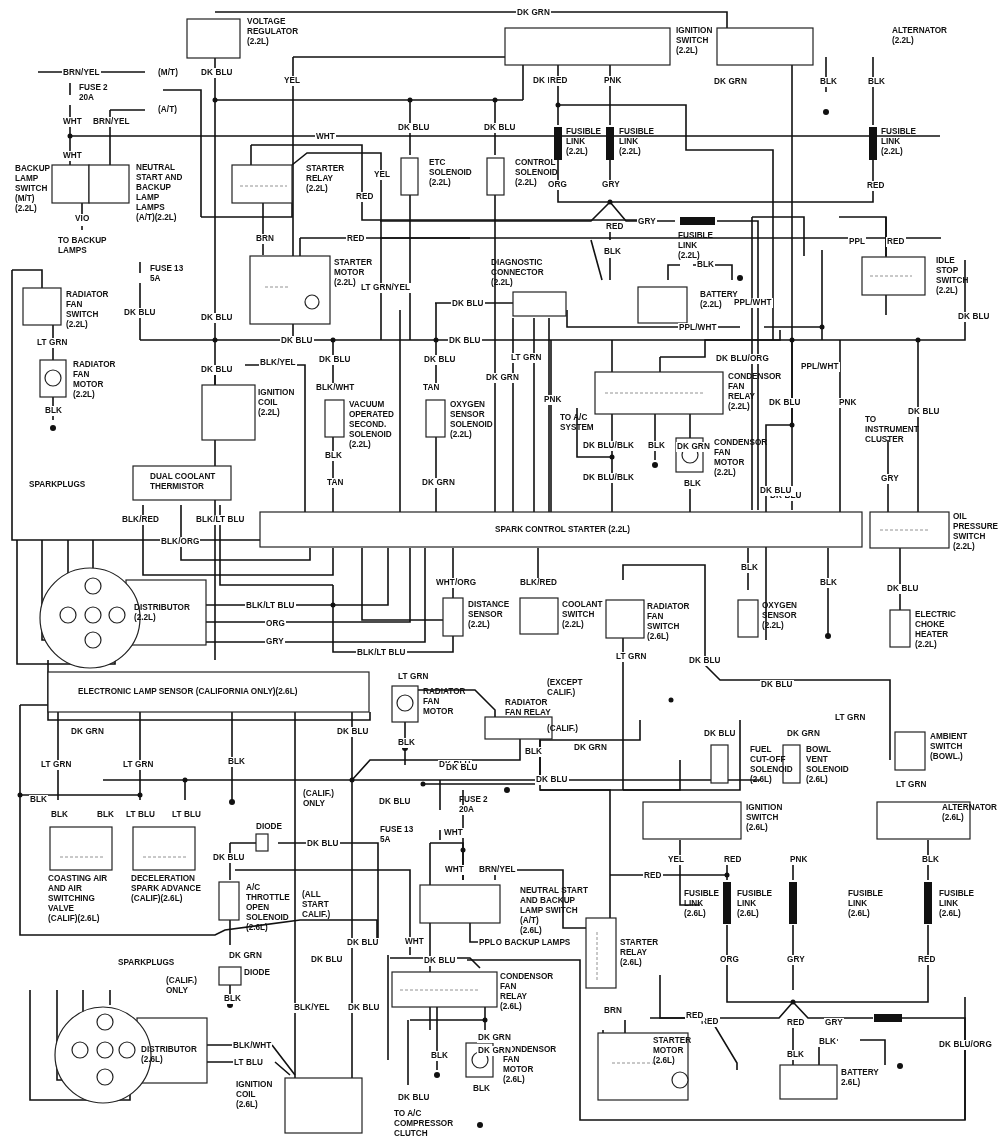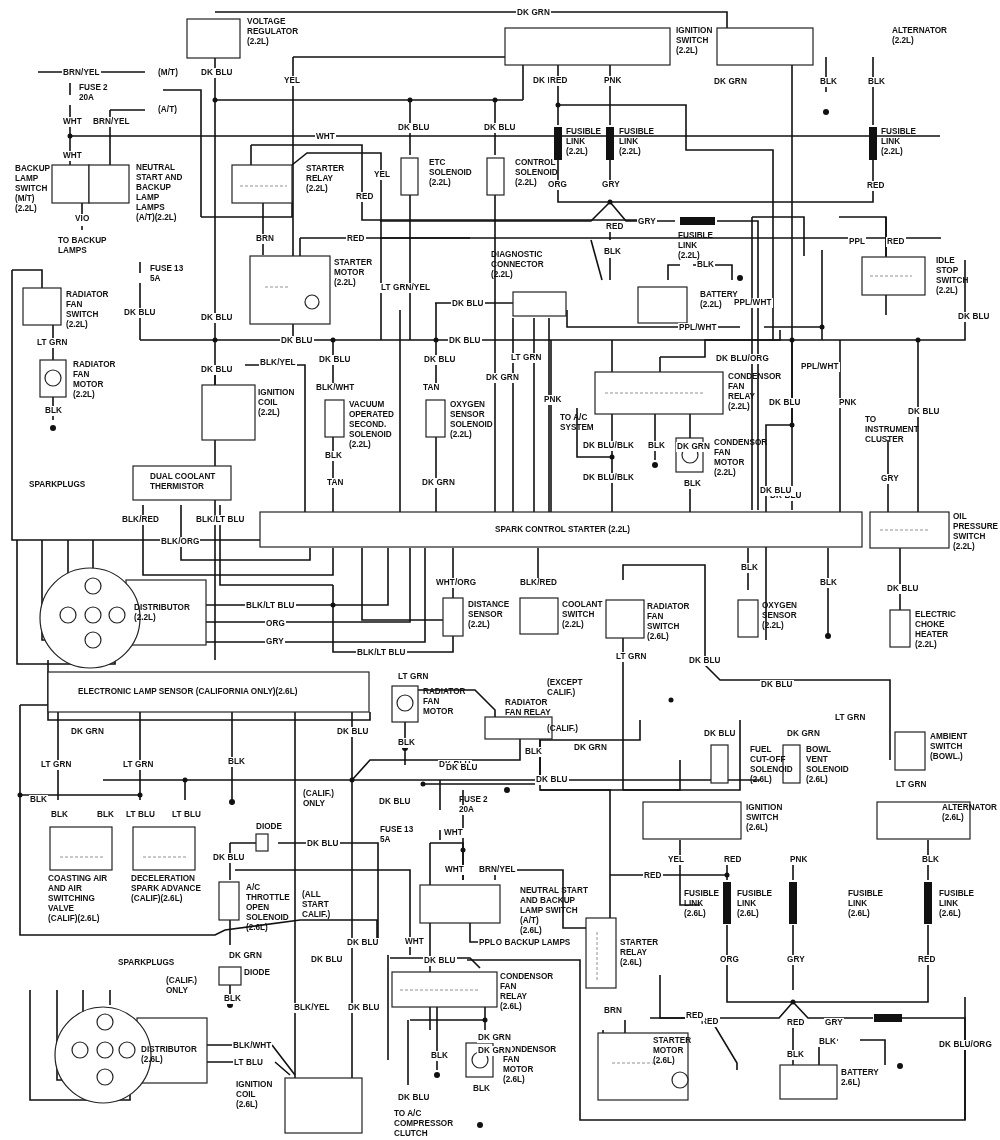--- a/index.html
+++ b/index.html
@@ -381,21 +381,21 @@
 <div class="comp" style="left:150px;top:264px">FUSE 13
 5A</div>
 <div class="comp" style="left:66px;top:290px">RADIATOR
 FAN
 SWITCH
 (2.2L)</div>
 <div class="comp" style="left:73px;top:360px">RADIATOR
 FAN
 MOTOR
 (2.2L)</div>
-<div class="comp" style="left:491px;top:250px">DIAGNOSTIC
+<div class="comp" style="left:491px;top:258px">DIAGNOSTIC
 CONNECTOR
 (2.2L)</div>
 <div class="comp" style="left:700px;top:290px">BATTERY
 (2.2L)</div>
 <div class="comp" style="left:936px;top:256px">IDLE
 STOP
 SWITCH
 (2.2L)</div>
 <div class="comp" style="left:258px;top:388px">IGNITION
 COIL
@@ -571,21 +571,21 @@
     <div class="lbl" style="left: 866px; top: 181px;">RED</div>
     <div class="lbl" style="left: 605px; top: 222px;">RED</div>
     <div class="lbl" style="left: 637px; top: 217px;">GRY</div>
     <div class="lbl" style="left: 255px; top: 234px;">BRN</div>
     <div class="lbl" style="left: 346px; top: 234px;">RED</div>
     <div class="lbl" style="left: 603px; top: 247px;">BLK</div>
     <div class="lbl" style="left: 696px; top: 260px;">BLK</div>
     <div class="lbl" style="left: 848px; top: 237px;">PPL</div>
     <div class="lbl" style="left: 886px; top: 237px;">RED</div>
     <div class="lbl" style="left: 123px; top: 308px;">DK BLU</div>
-    <div class="lbl" style="left: 380px; top: 283px;">LT GRN/YEL</div>
+    <div class="lbl" style="left: 360px; top: 283px;">LT GRN/YEL</div>
     <div class="lbl" style="left: 451px; top: 299px;">DK BLU</div>
     <div class="lbl" style="left: 678px; top: 323px;">PPL/WHT</div>
     <div class="lbl" style="left: 733px; top: 298px;">PPL/WHT</div>
     <div class="lbl" style="left: 957px; top: 312px;">DK BLU</div>
     <div class="lbl" style="left: 36px; top: 338px;">LT GRN</div>
     <div class="lbl" style="left: 44px; top: 406px;">BLK</div>
     <div class="lbl" style="left: 200px; top: 313px;">DK BLU</div>
     <div class="lbl" style="left: 280px; top: 336px;">DK BLU</div>
     <div class="lbl" style="left: 448px; top: 336px;">DK BLU</div>
     <div class="lbl" style="left: 200px; top: 365px;">DK BLU</div>

